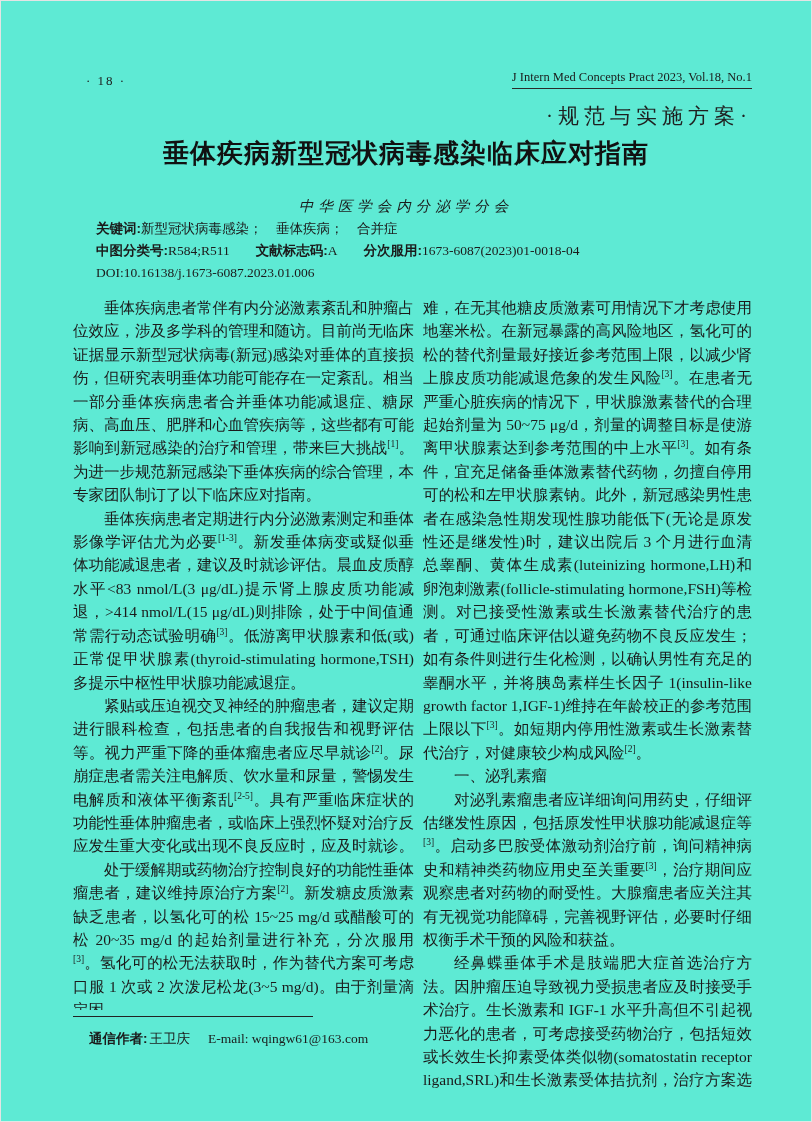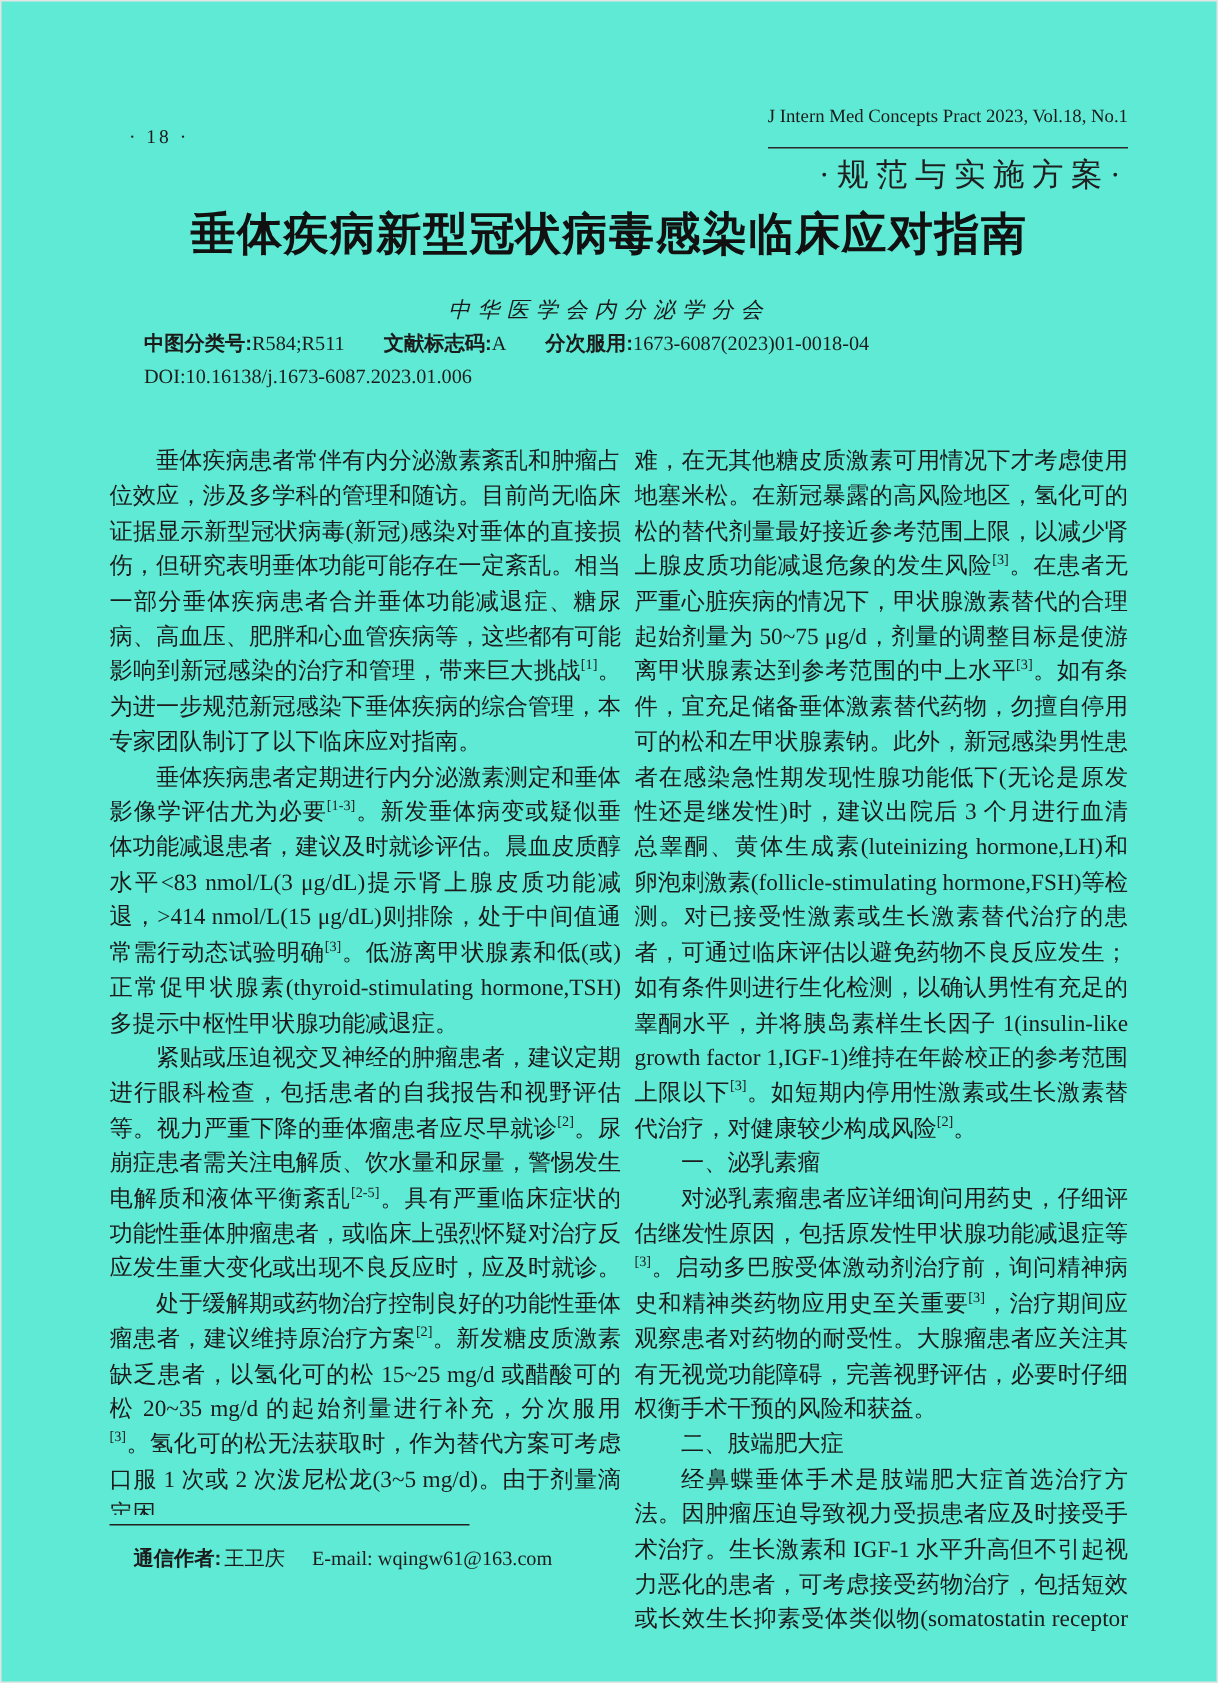--- a/index.html
+++ b/index.html
@@ -20,39 +20,39 @@
     top: 70px; left: 86px; right: 60px;
     display: flex;
     justify-content: space-between;
     align-items: flex-end;
     font-size: 13px;
   }
   .page-number { letter-spacing: 2px; }
   .journal-ref {
     font-size: 12.5px;
     border-bottom: 1.5px solid #2a2a2a;
-    padding-bottom: 13px;
+    padding-bottom: 3px;
   }
   .section-label {
     position: absolute;
     top: 102px; right: 60px;
     font-size: 21px;
     letter-spacing: 5px;
     color: #1f1f1f;
   }
   
   .article-title {
     position: absolute;
     top: 136px; left: 0;
     width: 100%;
     margin: 0;
     text-align: center;
     font-family: "Liberation Sans", "DejaVu Sans", sans-serif;
     font-weight: bold;
-    font-size: 30px;
+    font-size: 26px;
     letter-spacing: 1px;
     color: #111;
   }
   .author-line {
     position: absolute;
     top: 197px; left: 0;
     width: 100%;
     text-align: center;
     font-style: italic;
     font-size: 14.5px;
@@ -133,37 +133,39 @@
   </div>
 
   <div class="section-label">·规范与实施方案·</div>
 
   <h1 class="article-title">垂体疾病新型冠状病毒感染临床应对指南</h1>
 
   <div class="author-line">中华医学会内分泌学分会</div>
 
   <div class="meta">
     <div class="meta-line">
+      <span class="meta-label">关键词:</span><span>新型冠状病毒感染；　垂体疾病；　合并症</span>
+    </div>
+    <div class="meta-line">
       <span class="meta-label">中图分类号:</span><span>R584;R511</span><span class="meta-gap"></span><span class="meta-label">文献标志码:</span><span>A</span><span class="meta-gap"></span><span class="meta-label">分次服用:</span><span>1673-6087(2023)01-0018-04</span>
     </div>
     <div class="meta-line">DOI:10.16138/j.1673-6087.2023.01.006</div>
   </div>
 
   <div class="columns">
     <div class="col col-left">
         <p class="para indent"><span>垂体疾病患者常伴有内分泌激素紊乱和肿瘤占位效应，涉及多学科的管理和随访。目前尚无临床证据显示新型冠状病毒(新冠)感染对垂体的直接损伤，但研究表明垂体功能可能存在一定紊乱。相当一部分垂体疾病患者合并垂体功能减退症、糖尿病、高血压、肥胖和心血管疾病等，这些都有可能影响到新冠感染的治疗和管理，带来巨大挑战</span><sup class="cite">[1]</sup><span>。为进一步规范新冠感染下垂体疾病的综合管理，本专家团队制订了以下临床应对指南。</span></p>
         <p class="para indent"><span>垂体疾病患者定期进行内分泌激素测定和垂体影像学评估尤为必要</span><sup class="cite">[1-3]</sup><span>。新发垂体病变或疑似垂体功能减退患者，建议及时就诊评估。晨血皮质醇水平&lt;83 nmol/L(3 μg/dL)提示肾上腺皮质功能减退，&gt;414 nmol/L(15 μg/dL)则排除，处于中间值通常需行动态试验明确</span><sup class="cite">[3]</sup><span>。低游离甲状腺素和低(或)正常促甲状腺素(thyroid-stimulating hormone,TSH)多提示中枢性甲状腺功能减退症。</span></p>
         <p class="para indent"><span>紧贴或压迫视交叉神经的肿瘤患者，建议定期进行眼科检查，包括患者的自我报告和视野评估等。视力严重下降的垂体瘤患者应尽早就诊</span><sup class="cite">[2]</sup><span>。尿崩症患者需关注电解质、饮水量和尿量，警惕发生电解质和液体平衡紊乱</span><sup class="cite">[2-5]</sup><span>。具有严重临床症状的功能性垂体肿瘤患者，或临床上强烈怀疑对治疗反应发生重大变化或出现不良反应时，应及时就诊。</span></p>
         <p class="para indent"><span>处于缓解期或药物治疗控制良好的功能性垂体瘤患者，建议维持原治疗方案</span><sup class="cite">[2]</sup><span>。新发糖皮质激素缺乏患者，以氢化可的松 15~25 mg/d 或醋酸可的松 20~35 mg/d 的起始剂量进行补充，分次服用</span><sup class="cite">[3]</sup><span>。氢化可的松无法获取时，作为替代方案可考虑口服 1 次或 2 次泼尼松龙(3~5 mg/d)。由于剂量滴定困</span></p>
       </div>
     <div class="col col-right">
         <p class="para"><span>难，在无其他糖皮质激素可用情况下才考虑使用地塞米松。在新冠暴露的高风险地区，氢化可的松的替代剂量最好接近参考范围上限，以减少肾上腺皮质功能减退危象的发生风险</span><sup class="cite">[3]</sup><span>。在患者无严重心脏疾病的情况下，甲状腺激素替代的合理起始剂量为 50~75 μg/d，剂量的调整目标是使游离甲状腺素达到参考范围的中上水平</span><sup class="cite">[3]</sup><span>。如有条件，宜充足储备垂体激素替代药物，勿擅自停用可的松和左甲状腺素钠。此外，新冠感染男性患者在感染急性期发现性腺功能低下(无论是原发性还是继发性)时，建议出院后 3 个月进行血清总睾酮、黄体生成素(luteinizing hormone,LH)和卵泡刺激素(follicle-stimulating hormone,FSH)等检测。对已接受性激素或生长激素替代治疗的患者，可通过临床评估以避免药物不良反应发生；如有条件则进行生化检测，以确认男性有充足的睾酮水平，并将胰岛素样生长因子 1(insulin-like growth factor 1,IGF-1)维持在年龄校正的参考范围上限以下</span><sup class="cite">[3]</sup><span>。如短期内停用性激素或生长激素替代治疗，对健康较少构成风险</span><sup class="cite">[2]</sup><span>。</span></p>
         <p class="para indent"><span>一、泌乳素瘤</span></p>
         <p class="para indent"><span>对泌乳素瘤患者应详细询问用药史，仔细评估继发性原因，包括原发性甲状腺功能减退症等</span><sup class="cite">[3]</sup><span>。启动多巴胺受体激动剂治疗前，询问精神病史和精神类药物应用史至关重要</span><sup class="cite">[3]</sup><span>，治疗期间应观察患者对药物的耐受性。大腺瘤患者应关注其有无视觉功能障碍，完善视野评估，必要时仔细权衡手术干预的风险和获益。</span></p>
-        <p class="para indent"><span>二、肢端肥大症</span></p>
         <p class="para indent"><span>经鼻蝶垂体手术是肢端肥大症首选治疗方法。因肿瘤压迫导致视力受损患者应及时接受手术治疗。生长激素和 IGF-1 水平升高但不引起视力恶化的患者，可考虑接受药物治疗，包括短效或长效生长抑素受体类似物(somatostatin receptor ligand,SRL)和生长激素受体拮抗剂，治疗方案选择宜个体化</span></p>
       </div>
   </div>
 
   <div class="footnote">
     <div class="footnote-rule"></div>
     <span class="footnote-label">通信作者:</span><span class="footnote-name">王卫庆</span><span class="footnote-email">E-mail: wqingw61@163.com</span>
   </div>
 
 </div>

